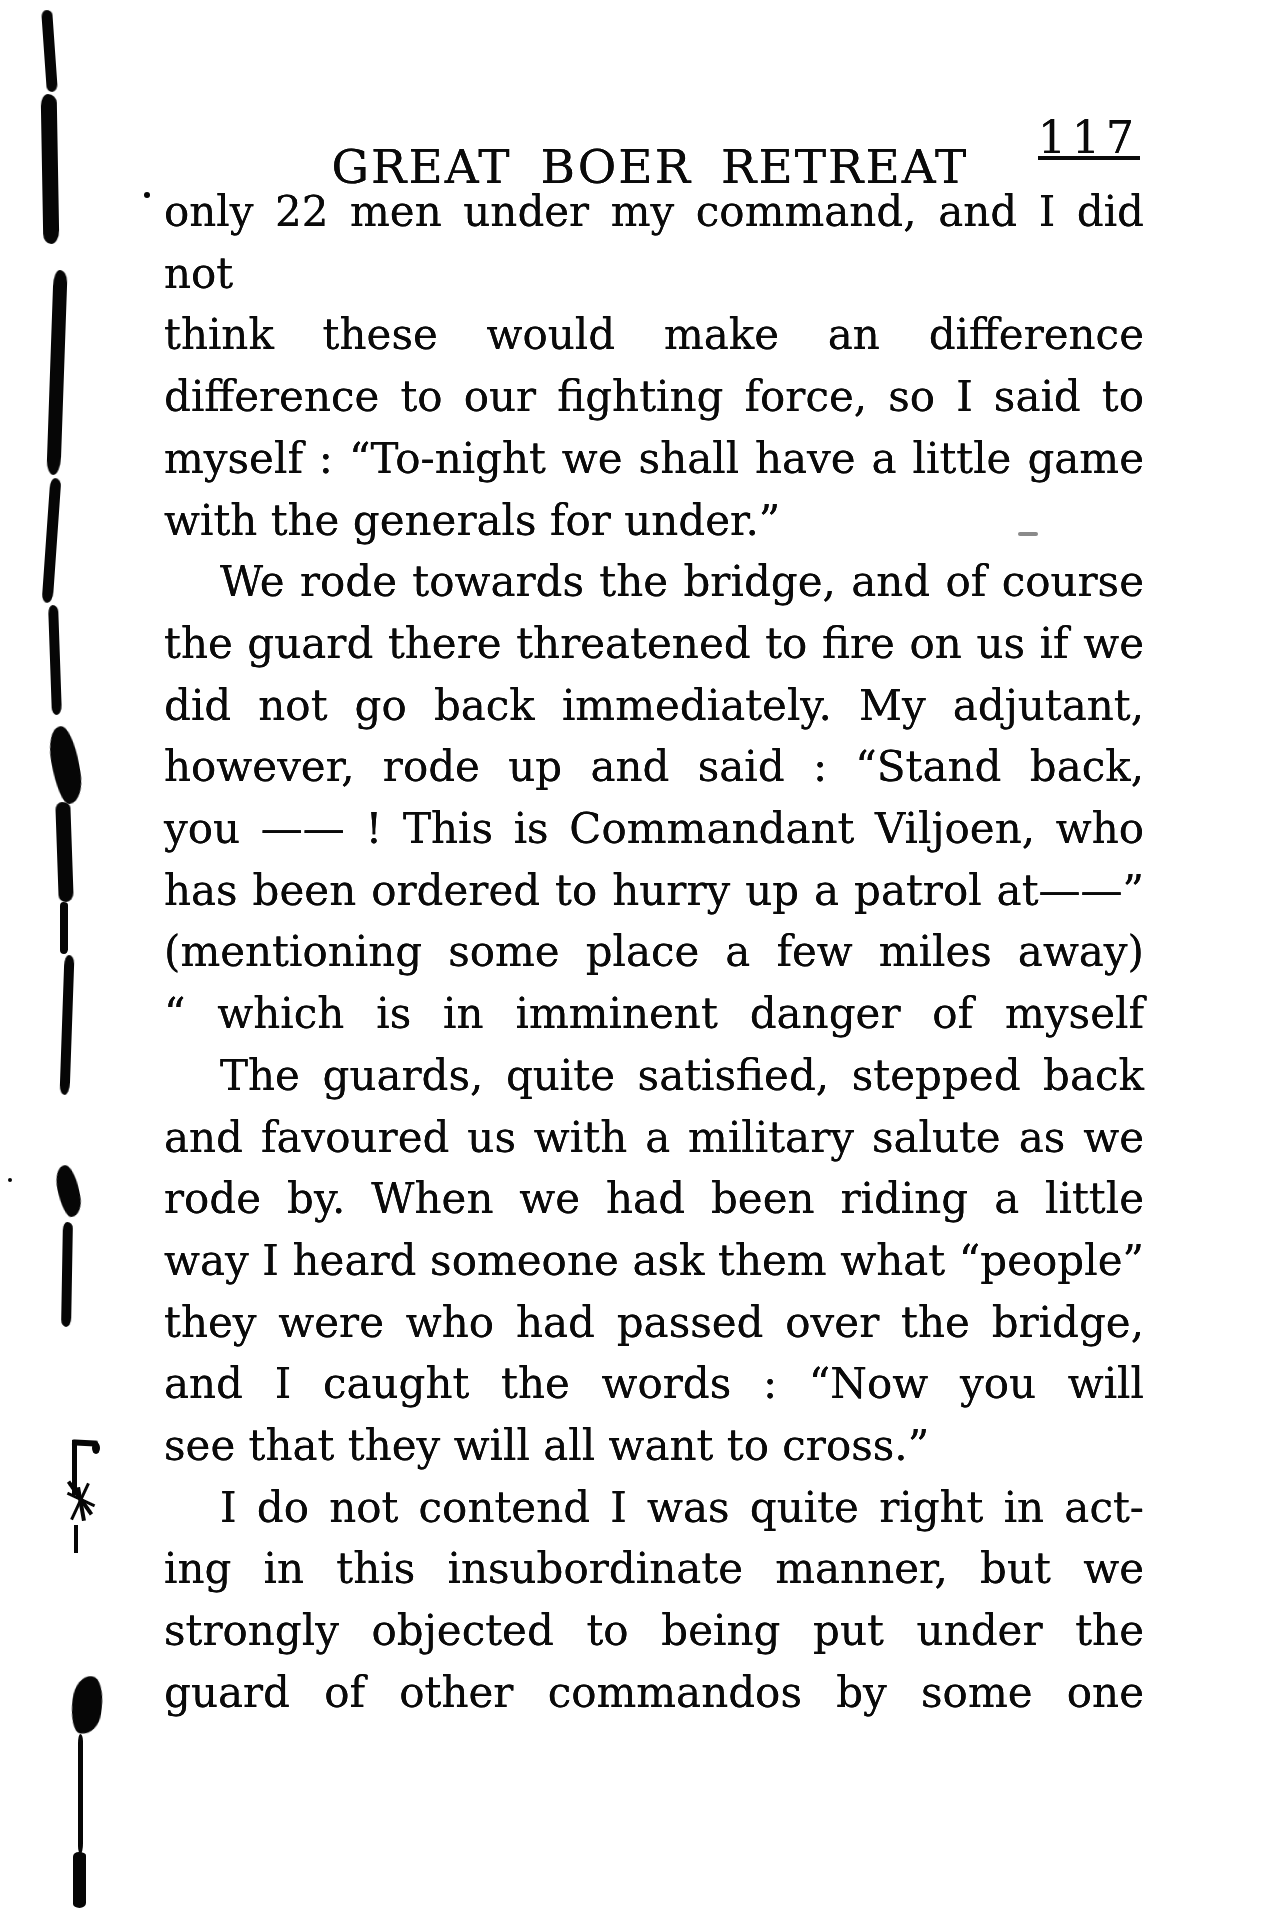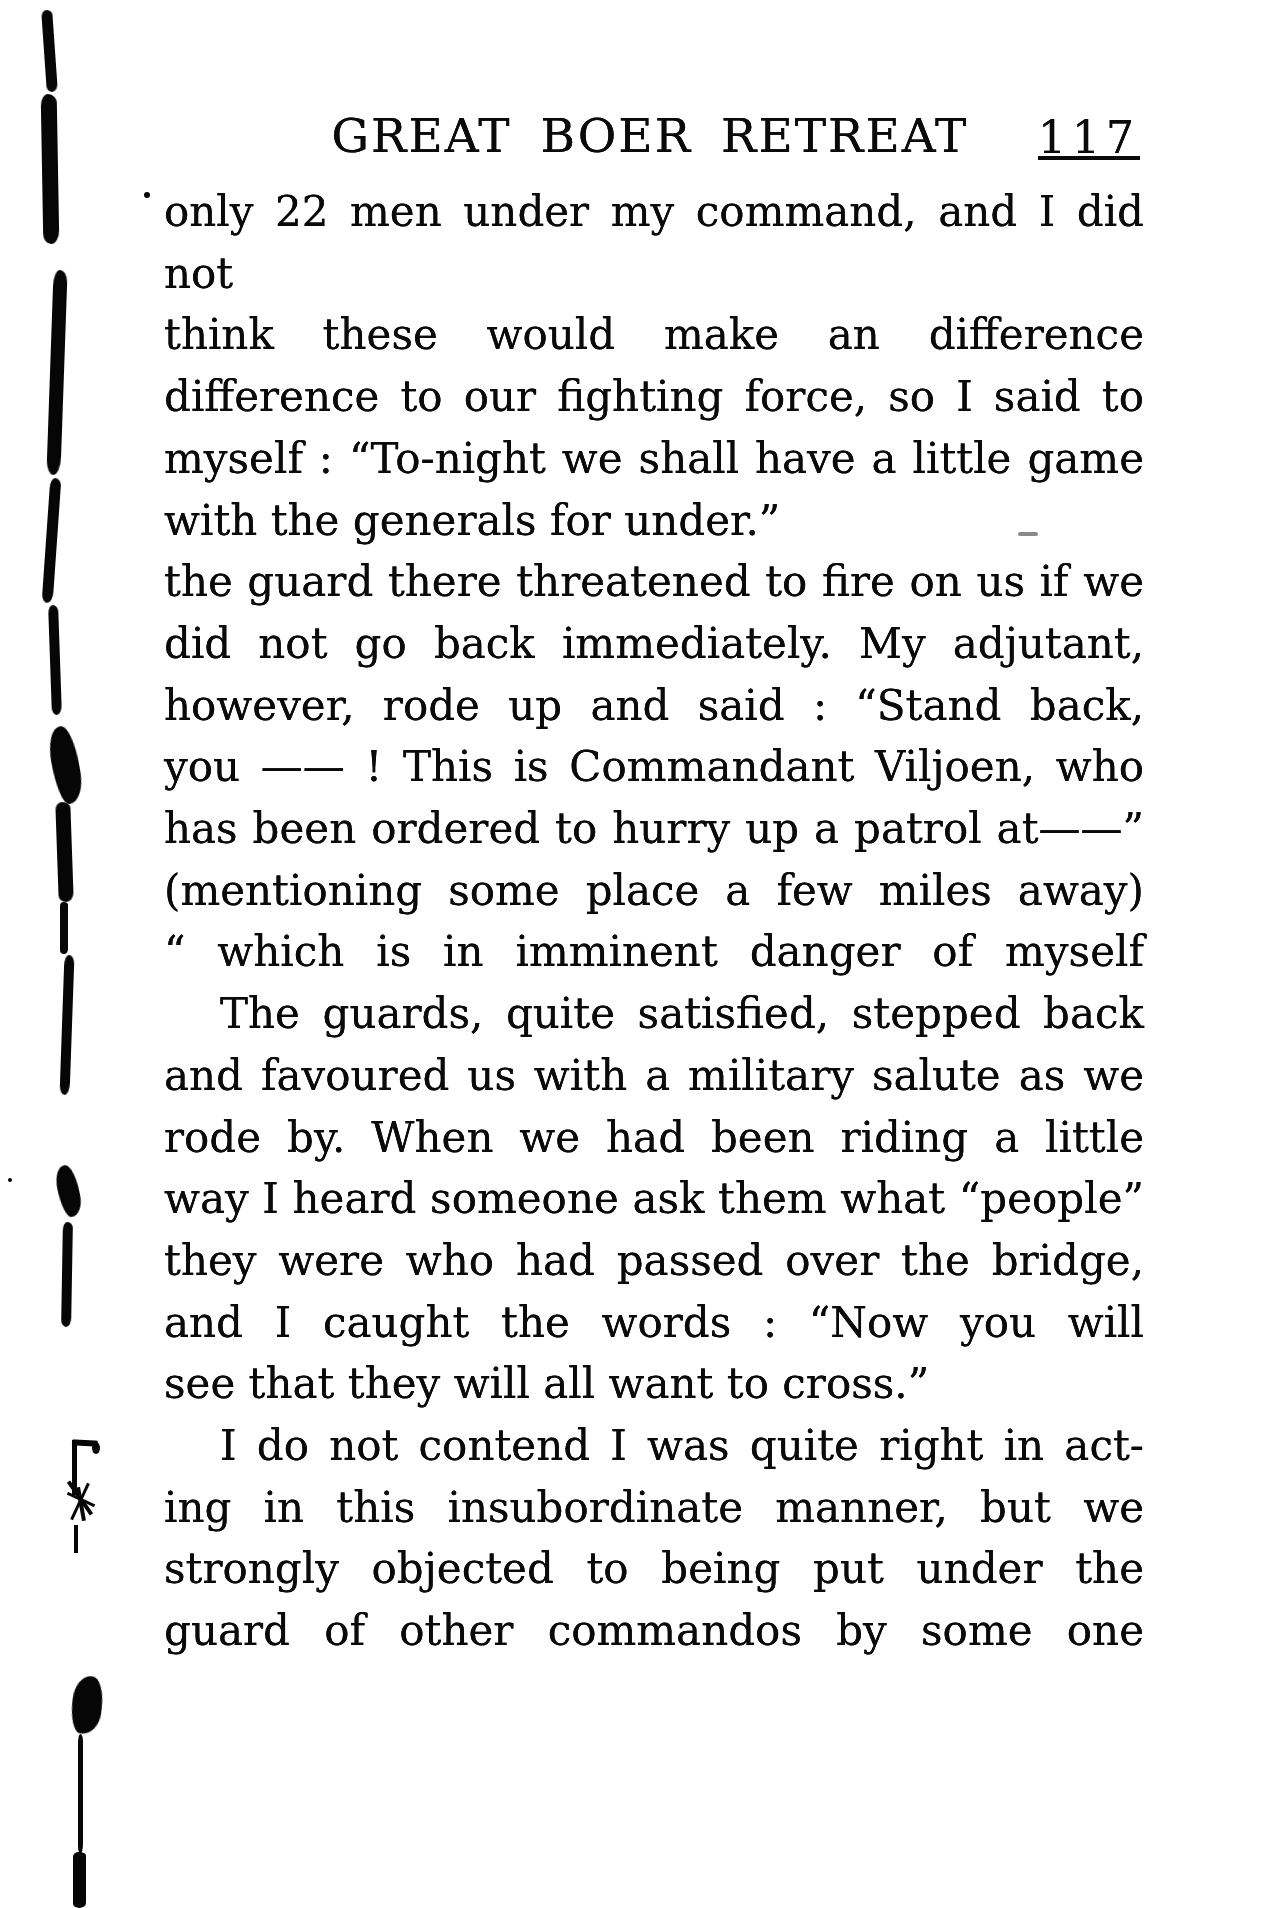--- a/index.html
+++ b/index.html
@@ -15,20 +15,21 @@
 
   
   .header {
     position:absolute; left:160px; top:112px; width:980px; height:52px;
     line-height:1;
   }
   .title {
     position:absolute; left:0; right:0; text-align:center;
     font-size:47px; letter-spacing:2px; word-spacing:12px;
     text-shadow:0 0 0.6px #000;
+    margin-top:31px;
   }
   .pagenum {
     position:absolute; right:0; top:4px;
     font-size:44px; letter-spacing:6px;
     text-shadow:0 0 0.6px #000;
     text-decoration:underline;
   }
 
   
   .bodytext {
@@ -91,20 +92,21 @@
     <span class="title">GREAT BOER RETREAT</span>
     <span class="pagenum">117</span>
   </div>
 
   <div class="bodytext">
     <div class="line">only 22 men under my command, and I did not</div>
     <div class="line">think these would make an difference</div>
     <div class="line">difference to our fighting force, so I said to</div>
     <div class="line">myself : “To-night we shall have a little game</div>
     <div class="line no-justify">with the generals for under.”</div>
+    <div class="line indent">We rode towards the bridge, and of course</div>
     <div class="line">the guard there threatened to fire on us if we</div>
     <div class="line">did not go back immediately. My adjutant,</div>
     <div class="line">however, rode up and said : “Stand back,</div>
     <div class="line">you —— ! This is Commandant Viljoen, who</div>
     <div class="line">has been ordered to hurry up a patrol at——”</div>
     <div class="line">(mentioning some place a few miles away)</div>
     <div class="line">“ which is in imminent danger of myself</div>
     <div class="line indent">The guards, quite satisfied, stepped back</div>
     <div class="line">and favoured us with a military salute as we</div>
     <div class="line">rode by. When we had been riding a little</div>

